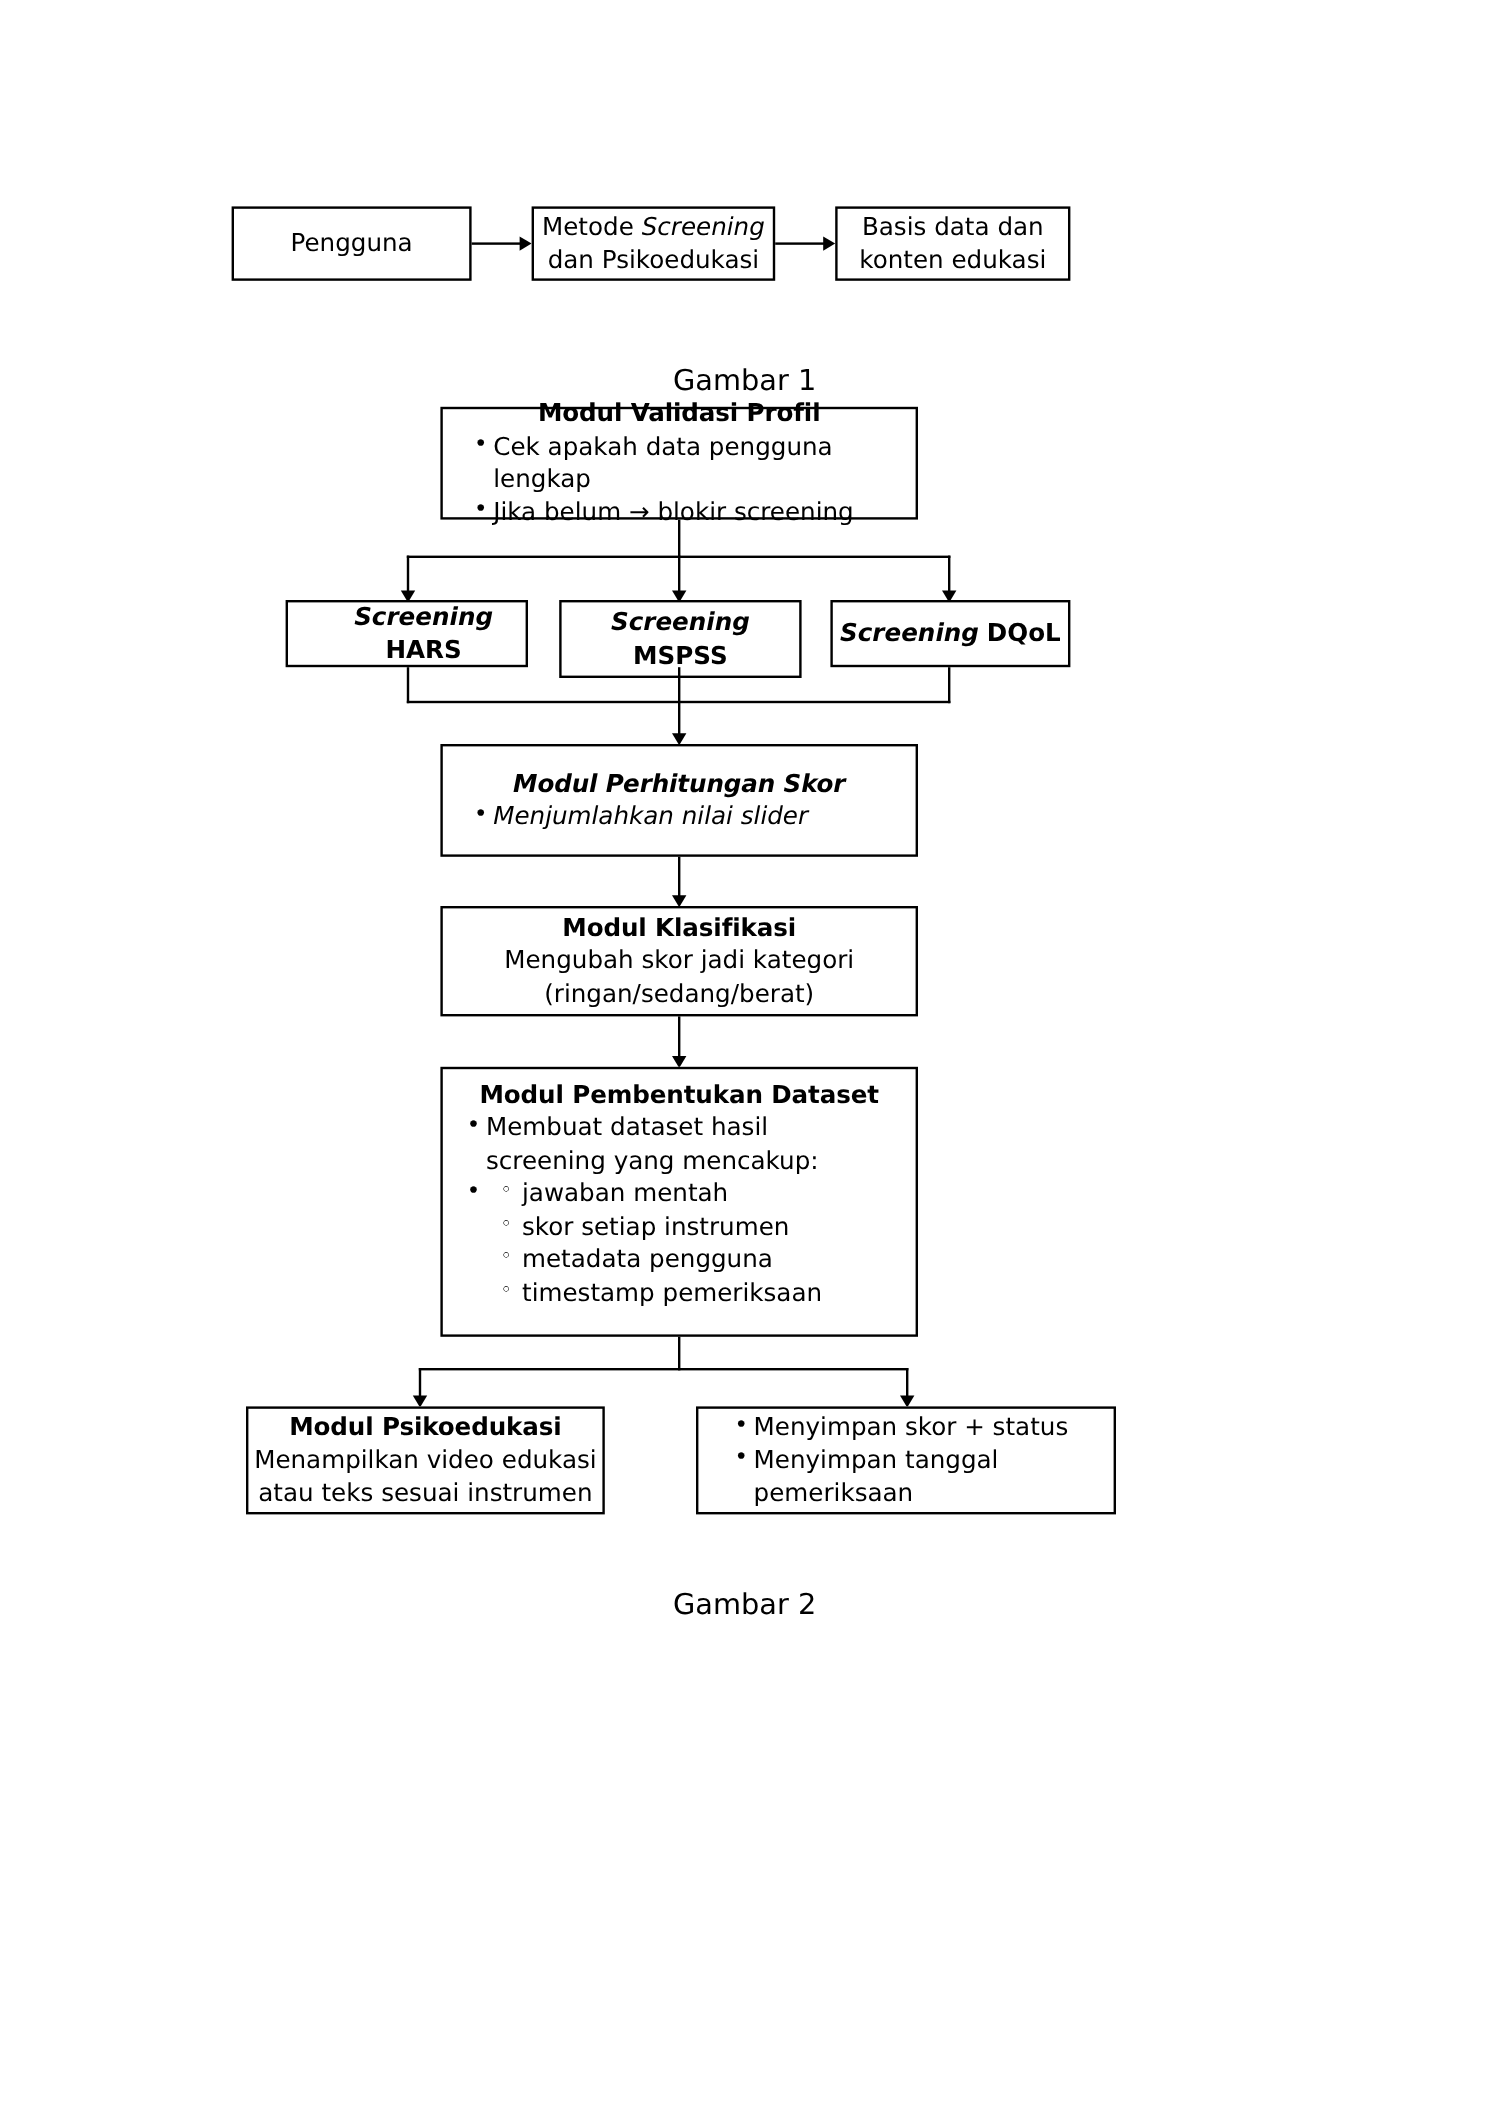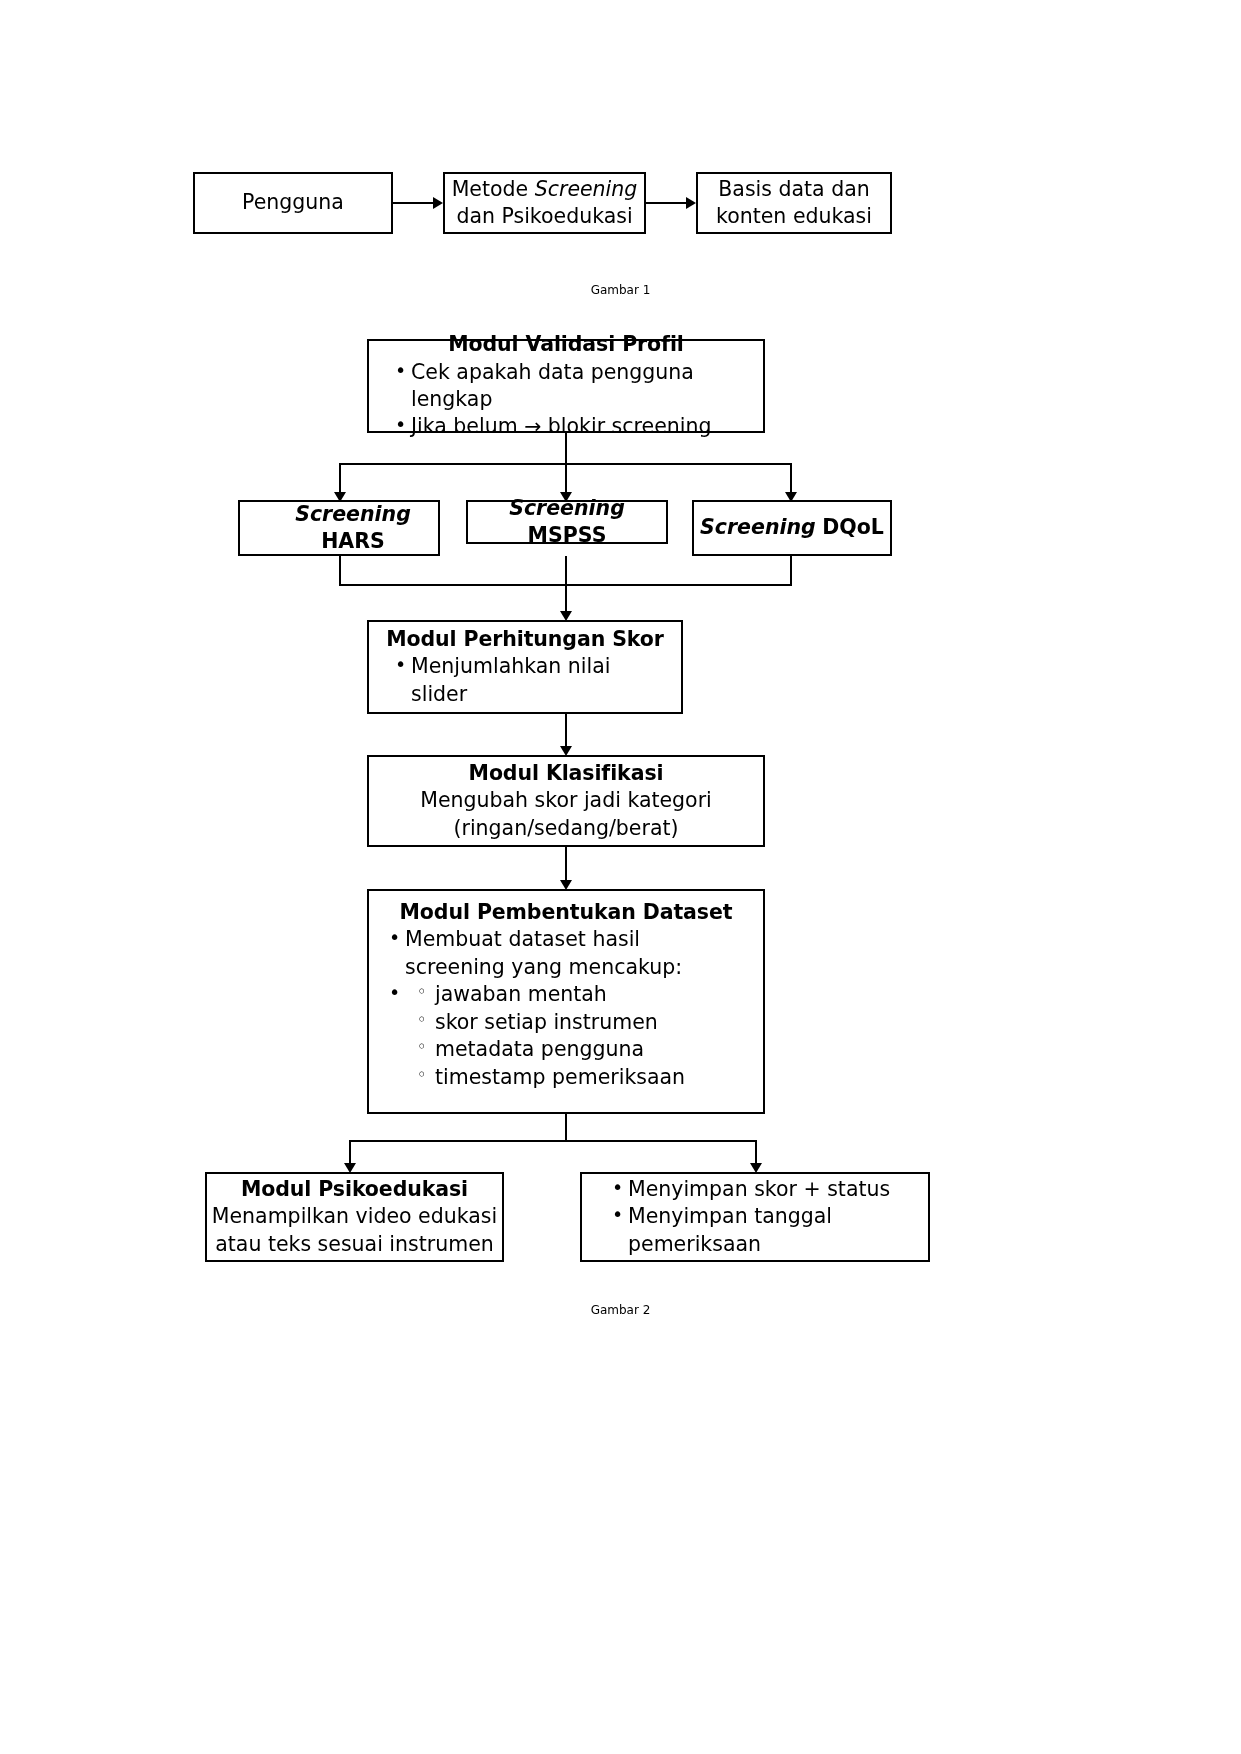--- a/index.html
+++ b/index.html
@@ -92,24 +92,25 @@
     font-weight: bold;
     font-style: italic;
   }
   .it {
     font-style: italic;
   }
 
   
   .caption {
     position: absolute;
-    font-size: 12px;
+    font-size: 24px;
     text-align: center;
     width: 100%;
     left: 0;
+    margin-top: 20px;
   }
 
   
   .ln {
     position: absolute;
     background: #000;
   }
   .hline { height: 2.2px; }
   .vline { width: 2.2px; }
 
@@ -174,35 +175,35 @@
   <div class="ln vline" style="left:565px; top:463px; height:33px;"></div>
   <div class="arrowdown" style="left:559.5px; top:492px;"></div>
 
   <div class="ln vline" style="left:790px; top:463px; height:33px;"></div>
   <div class="arrowdown" style="left:784.5px; top:492px;"></div>
 
   <div class="box" style="left:238px; top:500px; width:202px; height:56px;padding-left:28px;">
     <div class="plain"><span class="sc">Screening</span> <span style="font-weight:bold;">HARS</span></div>
   </div>
 
-  <div class="box" style="left:466px; top:500px; width:202px; height:44px;">
+  <div class="box" style="left:466px; top:500px; width:202px; height:65px;">
     <div class="plain"><span class="sc">Screening</span> <span style="font-weight:bold;">MSPSS</span></div>
   </div>
 
   <div class="box" style="left:692px; top:500px; width:200px; height:56px;">
     <div class="plain"><span class="sc">Screening</span> <span style="font-weight:bold;">DQoL</span></div>
   </div>
 
   <div class="ln vline" style="left:339px; top:556px; height:30px;"></div>
   <div class="ln vline" style="left:565px; top:556px; height:60px;"></div>
   <div class="ln vline" style="left:790px; top:556px; height:30px;"></div>
   <div class="ln hline" style="left:339px; top:584px; width:453px;"></div>
   <div class="arrowdown" style="left:559.5px; top:611px;"></div>
 
-  <div class="box" style="left:367px; top:620px; width:316px; height:94px;">
+  <div class="box" style="left:367px; top:620px; width:398px; height:94px;font-style:italic;">
     <div class="title">Modul Perhitungan Skor</div>
     <div class="bodywrap listwrap">
       <ul>
         <li>Menjumlahkan nilai slider</li>
       </ul>
     </div>
   </div>
 
   <div class="ln vline" style="left:565px; top:714px; height:34px;"></div>
   <div class="arrowdown" style="left:559.5px; top:746px;"></div>

